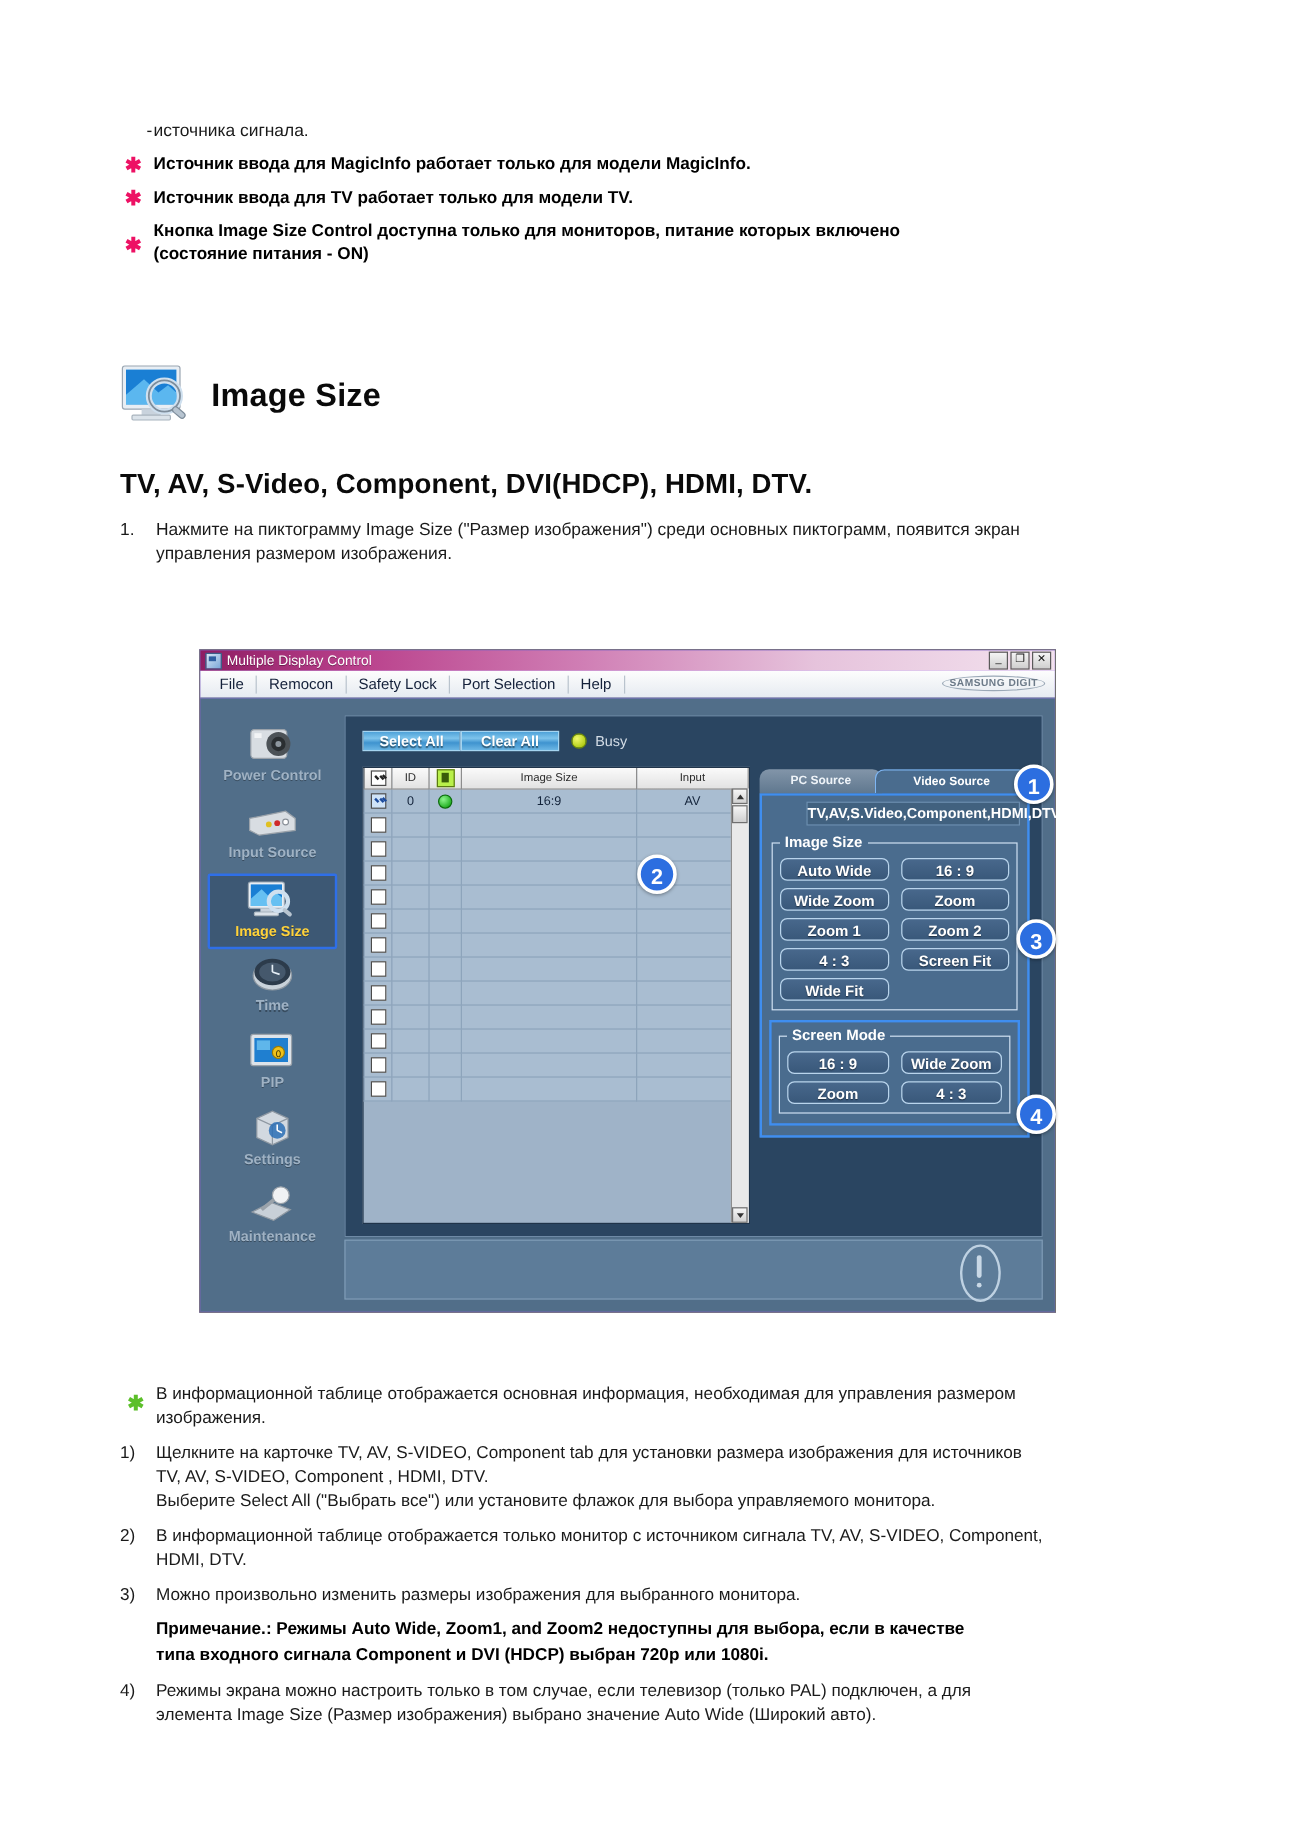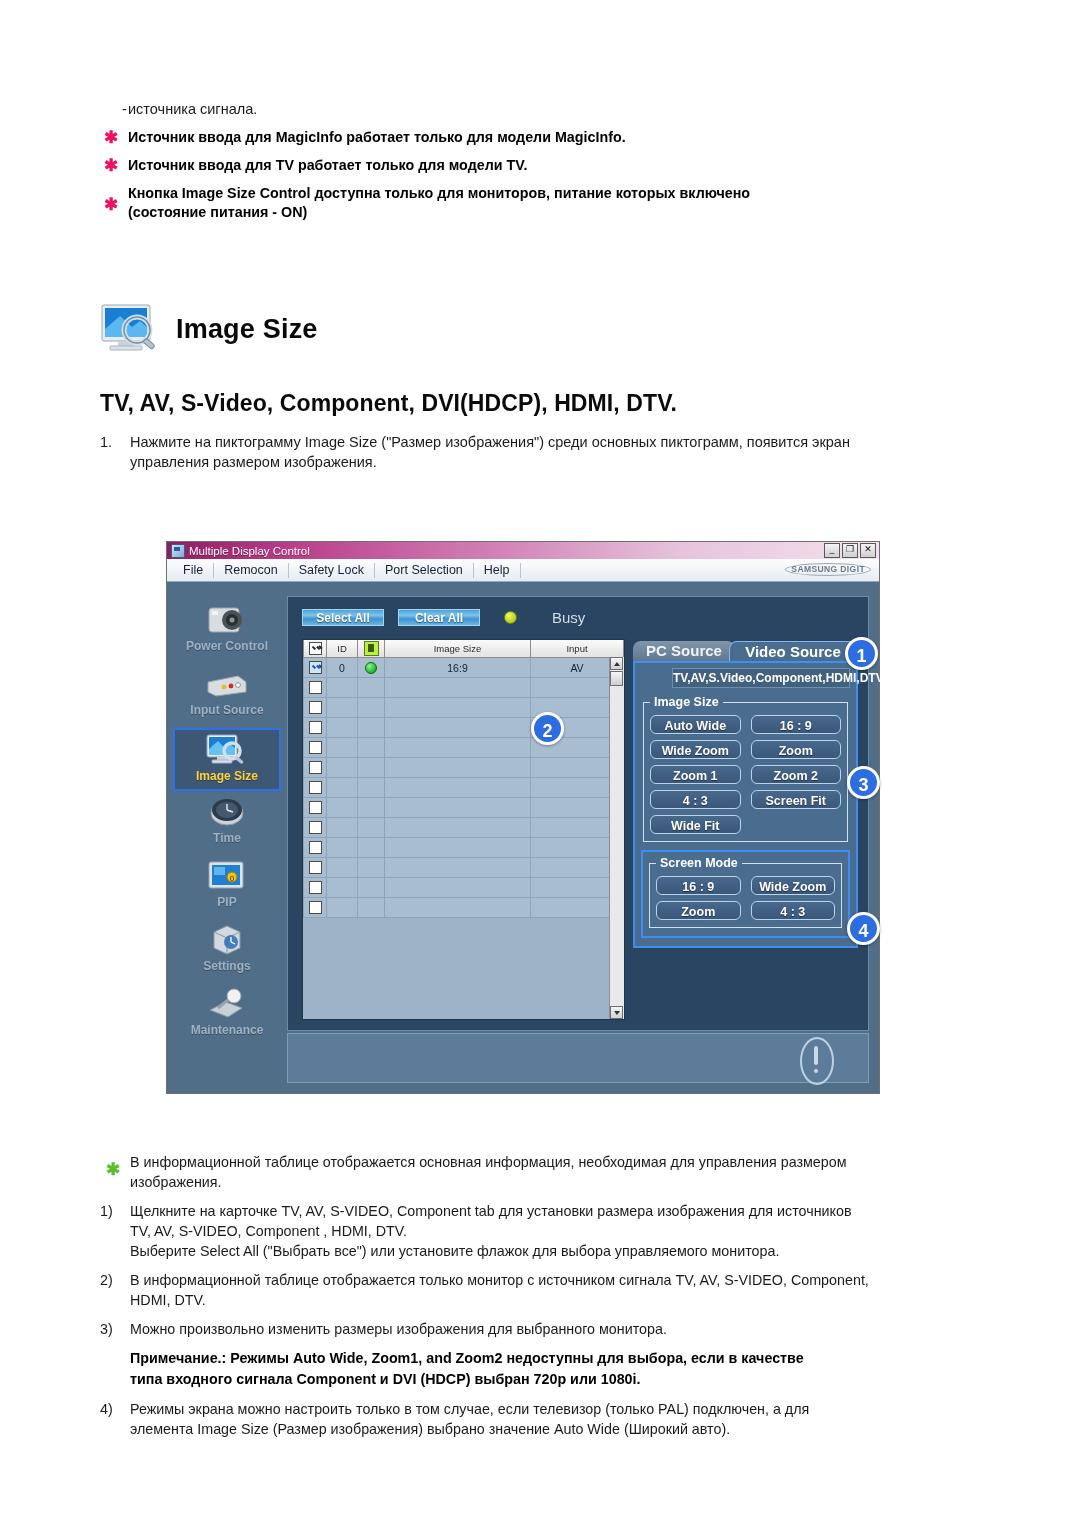--- a/index.html
+++ b/index.html
@@ -54,27 +54,27 @@
   
   .sidebar{position:absolute;left:6px;top:18px;width:108px;}
   .sideitem{height:63px;margin-bottom:1px;display:flex;flex-direction:column;align-items:center;justify-content:flex-start;position:relative;}
   .sideitem .ico{width:46px;height:36px;margin-top:2px;}
   .sideitem .lbl{font-size:12px;color:#9fb2c4;font-weight:bold;margin-top:1px;text-shadow:0 1px 0 rgba(0,0,0,.3);}
   .sideitem.active{border:2px solid #2f6fe8;background:#3d5874;border-radius:2px;box-sizing:border-box;}
   .sideitem.active .lbl{color:#ffd23a;}
 
   
   .mainpanel{position:absolute;left:120px;top:14px;right:10px;bottom:62px;background:#2a4561;border:1px solid #6e8aa6;box-sizing:border-box;}
-  .topbtns{position:absolute;left:14px;top:12px;display:flex;align-items:center;gap:14px;}
+  .topbtns{position:absolute;left:14px;top:12px;display:flex;align-items:center;}
   .btnblue{width:82px;height:17px;background:linear-gradient(to bottom,#4fa2d8 0%,#7ec4ec 35%,#3f93cf 60%,#6bb6e4 100%);
      border:1px solid #a5d4f0;color:#ffffff;font-size:12px;font-weight:bold;text-align:center;line-height:17px;
      text-shadow:0 1px 1px rgba(0,0,0,.5);box-sizing:border-box;}
   .busywrap{display:flex;align-items:center;gap:7px;margin-left:10px;}
   .busydot{width:11px;height:11px;border-radius:50%;background:radial-gradient(circle at 35% 32%, #f0f86a, #b5cf1b 70%, #7e9b06);border:1px solid #6f8c08;}
-  .busytxt{font-size:15px;color:#d4dde6;margin-left:28px;}
+  .busytxt{font-size:12px;color:#d4dde6;}
 
   
   .tablewrap{position:absolute;left:14px;top:42px;width:323px;bottom:10px;background:#9fb3c8;border:1px solid #20344a;box-sizing:border-box;}
   table.grid{border-collapse:collapse;width:100%;table-layout:fixed;}
   table.grid th{background:linear-gradient(to bottom,#fafafa,#e2e2e2);border:1px solid #8d8d8d;border-top:none;
      font-size:9.5px;font-weight:normal;color:#2b2b2b;height:17px;padding:0;}
   table.grid td{border:1px solid #8da4bb;background:#a9bdd1;height:19px;padding:0;text-align:center;
      font-size:10.5px;color:#13233a;}
   table.grid tr.filled td{background:#a9bdd1;}
   .chkcell{width:22px;}
@@ -95,21 +95,21 @@
   .vscroll .arw.up{position:absolute;top:0;left:0;}
   .vscroll .arw.dn{position:absolute;bottom:0;left:0;}
   .vscroll .arw:after{content:"";position:absolute;left:3px;top:4px;border-left:3px solid transparent;border-right:3px solid transparent;}
   .vscroll .arw.up:after{border-bottom:4px solid #333;}
   .vscroll .arw.dn:after{border-top:4px solid #333;}
   .vscroll .thumb{position:absolute;top:14px;left:0;width:13px;height:15px;background:linear-gradient(to bottom,#f6f6f6,#cfcfcf);border:1px solid #6f6f6f;box-sizing:border-box;}
 
   
   .rightpanel{position:absolute;left:345px;top:42px;right:10px;bottom:10px;}
   .tabs{display:flex;height:22px;align-items:flex-end;}
-  .tab{height:20px;line-height:20px;font-size:15px;font-weight:bold;color:#e7eef5;text-align:center;
+  .tab{height:20px;line-height:20px;font-size:10px;font-weight:bold;color:#e7eef5;text-align:center;
      border-top-left-radius:8px;border-top-right-radius:8px;box-sizing:border-box;}
   .tab.inactive{width:102px;background:linear-gradient(to bottom,#7f94a8,#5f7治);background:linear-gradient(to bottom,#8295a9,#60788f);color:#eef3f8;}
   .tab.active{width:128px;background:#4a6c8e;border:1px solid #7fb6f3;border-bottom:none;color:#ffffff;margin-left:-6px;}
   .tabpanel{border:2px solid #3f8ef0;background:#4a6c8e;padding:5px 6px 8px 6px;box-sizing:border-box;}
   .srcline{background:#41617f;color:#ffffff;font-size:12px;font-weight:bold;text-align:center;padding:2px 0;border:1px solid #6d90b2;margin-left:31px;}
   fieldset.grp{border:1px solid #cfe0f2;margin:7px 2px 0 2px;padding:4px 6px 7px 6px;}
   fieldset.grp legend{font-size:12.5px;font-weight:bold;color:#ffffff;padding:0 4px;}
   .btngrid{display:grid;grid-template-columns:1fr 1fr;gap:6px 10px;margin-top:2px;}
   .ctrlbtn{height:19px;line-height:21px;text-align:center;font-size:12.5px;font-weight:bold;color:#ffffff;
      background:linear-gradient(to bottom,#43668a,#365madjust);background:linear-gradient(to bottom,#48688c,#39587a);

